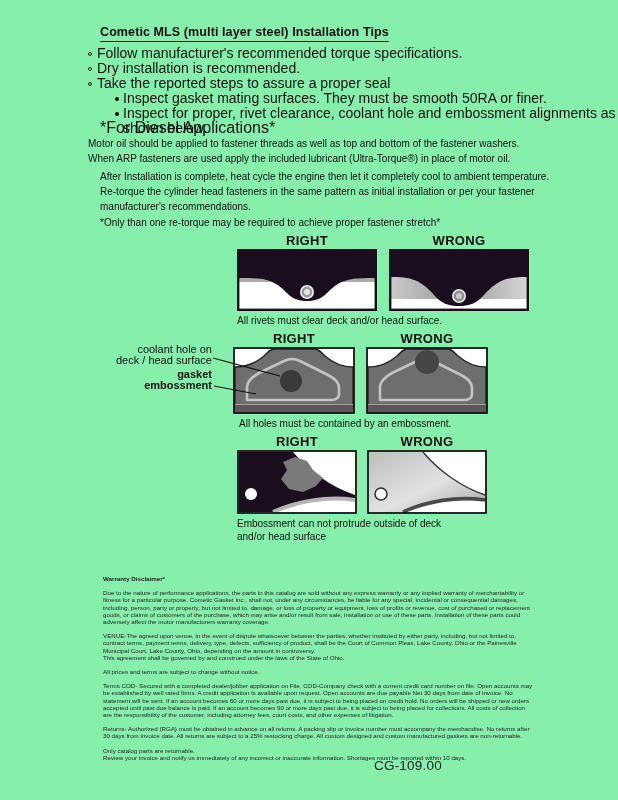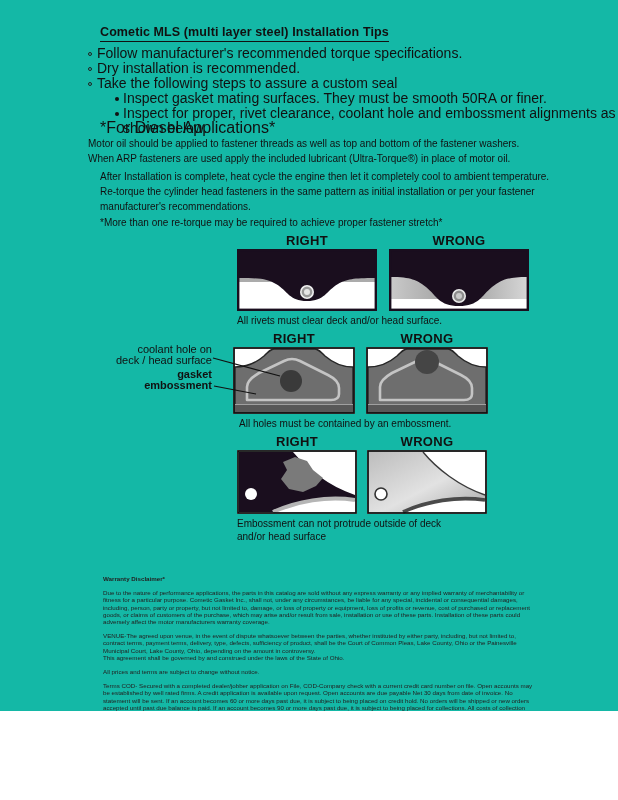--- a/index.html
+++ b/index.html
@@ -1,21 +1,21 @@
 <!DOCTYPE html>
 <html><head>
 <meta charset="utf-8">
 <style>
   * { margin: 0; padding: 0; box-sizing: border-box; }
   html, body { background: #ffffff; }
   .page {
     position: relative;
     width: 618px;
-    height: 711px;
-    background: #14b8a6;
+    height: 800px;
+    background: #86efac;
     font-family: "Liberation Sans", sans-serif;
     color: #111111;
     overflow: hidden;
   }
   .abs { position: absolute; }
 
   .doc-title {
     font-size: 12.5px;
     font-weight: bold;
     border-bottom: 1.6px solid #111;
@@ -75,36 +75,36 @@
     <div class="b-row">
       <span class="marker-open"></span>
       <span>Follow manufacturer's recommended torque specifications.</span>
     </div>
     <div class="b-row">
       <span class="marker-open"></span>
       <span>Dry installation is recommended.</span>
     </div>
     <div class="b-row">
       <span class="marker-open"></span>
-      <span>Take the following steps to assure a custom seal</span>
+      <span>Take the reported steps to assure a proper seal</span>
     </div>
     <div class="b-row sub">
       <span class="marker-solid"></span>
       <span>Inspect gasket mating surfaces.  They must be smooth 50RA or finer.</span>
     </div>
     <div class="b-row sub">
       <span class="marker-solid"></span>
       <span>Inspect for proper, rivet clearance, coolant hole and embossment alignments as shown below.</span>
     </div>
   </div>
 
   <div class="abs h2" style="left:100px; top:119px;">*For Diesel Applications*</div>
   <div class="abs para" style="left:88px; top:136px;">Motor oil should be applied to fastener threads as well as top and bottom of the fastener washers. When ARP fasteners are used apply the included lubricant (Ultra-Torque®) in place of motor oil.</div>
   <div class="abs para" style="left:100px; top:169px;">After Installation is complete, heat cycle the engine then let it completely cool to ambient temperature. Re-torque the cylinder head fasteners in the same pattern as initial installation or per your fastener manufacturer's recommendations.</div>
-  <div class="abs para" style="left:100px; top:215px;">*More than one re-torque may be required to achieve proper fastener stretch*</div>
+  <div class="abs para" style="left:100px; top:215px;">*Only than one re-torque may be required to achieve proper fastener stretch*</div>
 
   <div class="figure" style="left:237px; top:233px;">
     <div class="fig-heads">
       <div class="fig-head" style="width:140px;">RIGHT</div>
       <div class="fig-head" style="width:140px; margin-left:12px;">WRONG</div>
     </div>
     <div class="fig-imgs" style="margin-top:1px;">
       <svg width="140" height="62" viewBox="0 0 140 62">
         <rect x="0" y="0" width="140" height="62" fill="#ffffff"></rect>
         <rect x="2" y="26" width="136" height="8" fill="#ababab"></rect>

